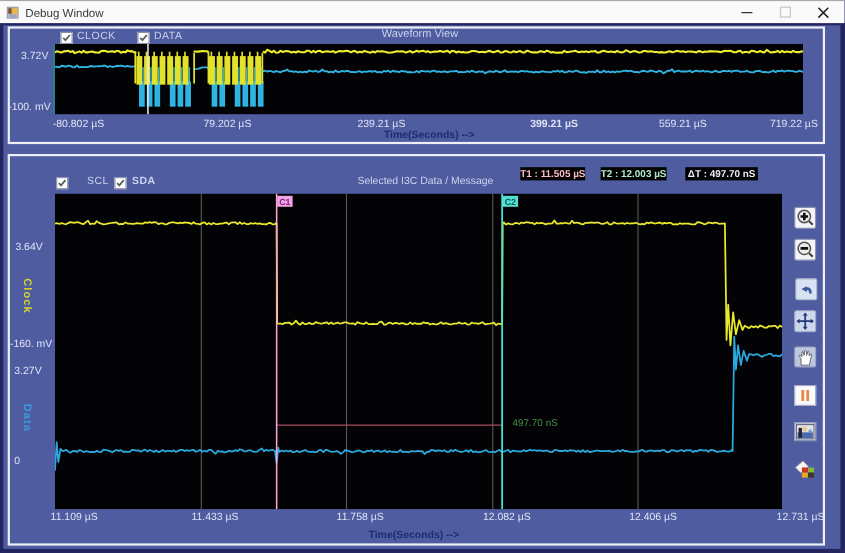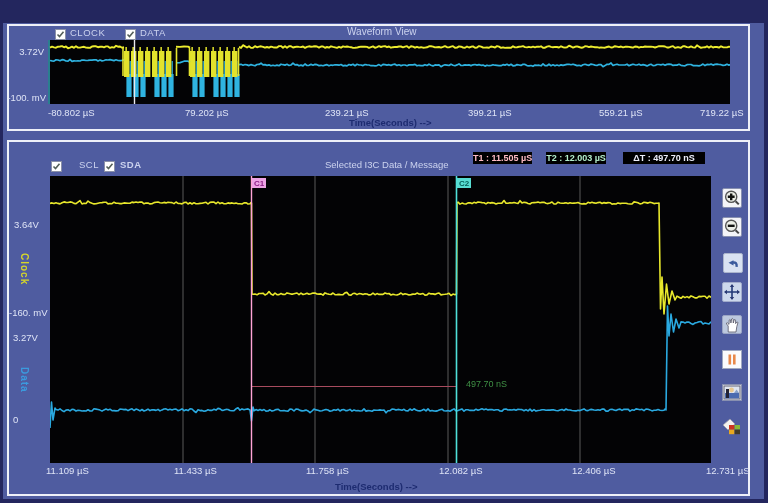--- a/index.html
+++ b/index.html
@@ -101,21 +101,21 @@
     <path d="M75 8 L75 36 M128.5 36 L128.5 8 M141.5 8 L141.5 36 M190.5 36 L190.5 8" stroke="#e2e22c" stroke-width="1.6" fill="none"></path>
     <line x1="86.5" y1="0" x2="86.5" y2="64" stroke="#e9e9ef" stroke-width="1.4"></line>
   </svg>
 
   <div class="axl" style="right:724px;top:46px;">3.72V</div>
   <div class="axl" style="right:722px;top:92px;">-100. mV</div>
 
   <div class="axl" style="left:48px;top:107px;">-80.802 µS</div>
   <div class="axl" style="left:185px;top:107px;">79.202 µS</div>
   <div class="axl" style="left:325px;top:107px;">239.21 µS</div>
-  <div class="axl" style="left:468px;top:107px;">399.21 µS</div>
+  <div class="axl" style="left:482px;top:107px;font-weight:bold;">399.21 µS</div>
   <div class="axl" style="left:599px;top:107px;">559.21 µS</div>
   <div class="axl" style="left:700px;top:107px;">719.22 µS</div>
   <div class="timel" style="left:349px;top:117px;">Time(Seconds) --&gt;</div>
 
   <div class="panel" style="left:7px;top:140px;width:743px;height:356px;"></div>
   <div class="cb" style="left:51px;top:161px;">
     <svg width="9" height="9">
         <path d="M1.5 4.5 L3.5 6.5 L7.5 1.8" stroke="#55605a" stroke-width="1.6" fill="none"></path>
       </svg>
   </div>
@@ -123,21 +123,21 @@
   <div class="cb" style="left:104px;top:161px;">
     <svg width="9" height="9">
         <path d="M1.5 4.5 L3.5 6.5 L7.5 1.8" stroke="#55605a" stroke-width="1.6" fill="none"></path>
       </svg>
   </div>
   <div class="lbl" style="left:120px;top:159px;letter-spacing:0.5px;font-weight:bold;">SDA</div>
   <div class="lbl" style="left:325px;top:159px;">Selected I3C Data / Message</div>
 
   <div class="tbox" style="left:473px;top:152px;width:59px;color:#ffbcc4;">T1 : 11.505 µS</div>
   <div class="tbox" style="left:546px;top:152px;width:60px;color:#b2ecc9;">T2 : 12.003 µS</div>
-  <div class="tbox" style="left:623px;top:152px;width:82px;color:#eceef8;">ΔT : 497.70 nS</div>
+  <div class="tbox" style="left:623px;top:152px;width:66px;color:#eceef8;">ΔT : 497.70 nS</div>
 
   <svg style="position:absolute;left:50px;top:176px;" width="661" height="287">
     <rect x="0" y="0" width="661" height="287" fill="#030305"></rect>
     <line x1="133" y1="0" x2="133" y2="287" stroke="#5a5a5a" stroke-width="1"></line>
     <line x1="265" y1="0" x2="265" y2="287" stroke="#5a5a5a" stroke-width="1"></line>
     <line x1="398" y1="0" x2="398" y2="287" stroke="#5a5a5a" stroke-width="1"></line>
     <line x1="530" y1="0" x2="530" y2="287" stroke="#5a5a5a" stroke-width="1"></line>
     <line x1="201.5" y1="210.5" x2="406.5" y2="210.5" stroke="#a84b5e" stroke-width="1.2"></line>
     <polyline points="0.0,27.4 2.0,26.9 4.0,27.6 6.0,26.8 8.0,27.4 10.0,27.9 12.0,26.8 14.0,25.9 16.0,26.4 18.0,26.5 20.0,25.9 22.0,26.3 24.0,27.4 26.0,27.7 28.0,26.1 30.0,24.6 32.0,27.9 34.0,27.2 36.0,27.5 38.0,25.0 40.0,26.6 42.0,27.3 44.0,27.9 46.0,27.8 48.0,27.2 50.0,26.8 52.0,26.6 54.0,26.3 56.0,26.2 58.0,27.9 60.0,27.5 62.0,27.7 64.0,26.2 66.0,27.2 68.0,27.3 70.0,27.6 72.0,27.6 74.0,26.9 76.0,27.1 78.0,27.3 80.0,27.3 82.0,26.1 84.0,26.6 86.0,26.0 88.0,26.6 90.0,26.0 92.0,26.1 94.0,27.8 96.0,27.0 98.0,27.1 100.0,27.9 102.0,27.7 104.0,26.6 106.0,26.2 108.0,26.1 110.0,26.7 112.0,27.0 114.0,26.4 116.0,26.9 118.0,26.2 120.0,26.5 122.0,26.6 124.0,27.6 126.0,26.0 128.0,27.4 130.0,27.5 132.0,27.9 134.0,26.6 136.0,26.2 138.0,28.0 140.0,26.8 142.0,28.0 144.0,26.7 146.0,27.7 148.0,27.7 150.0,27.4 152.0,27.3 154.0,26.7 156.0,26.3 158.0,28.0 160.0,26.4 162.0,26.1 164.0,26.1 166.0,27.7 168.0,26.0 170.0,27.6 172.0,26.7 174.0,27.7 176.0,27.7 178.0,26.9 180.0,27.4 182.0,26.9 184.0,27.5 186.0,27.1 188.0,27.7 190.0,27.7 192.0,28.0 194.0,26.9 196.0,26.7 198.0,28.0 200.0,27.7 201.0,26.5 201.5,27.0 202.0,118.0 203.0,118.3 205.0,118.1 207.0,118.8 209.0,117.5 211.0,117.5 213.0,117.2 215.0,119.0 217.0,117.9 219.0,115.5 221.0,118.0 223.0,119.1 225.0,117.0 227.0,118.7 229.0,118.6 231.0,117.5 233.0,118.4 235.0,118.5 237.0,116.9 239.0,117.5 241.0,118.1 243.0,118.1 245.0,117.5 247.0,117.0 249.0,118.6 251.0,117.1 253.0,118.5 255.0,118.0 257.0,117.2 259.0,118.3 261.0,117.8 263.0,117.1 265.0,117.0 267.0,118.0 269.0,118.1 271.0,117.9 273.0,119.1 275.0,116.9 277.0,117.7 279.0,118.3 281.0,118.5 283.0,117.0 285.0,118.7 287.0,118.6 289.0,118.4 291.0,118.7 293.0,118.6 295.0,116.9 297.0,116.4 299.0,119.0 301.0,119.1 303.0,117.5 305.0,117.3 307.0,118.6 309.0,117.6 311.0,117.7 313.0,118.5 315.0,117.8 317.0,118.0 319.0,118.9 321.0,118.7 323.0,117.1 325.0,118.7 327.0,117.6 329.0,118.4 331.0,118.2 333.0,118.4 335.0,117.0 337.0,117.7 339.0,117.5 341.0,119.0 343.0,118.3 345.0,118.7 347.0,119.0 349.0,118.2 351.0,117.0 353.0,118.6 355.0,117.7 357.0,118.2 359.0,119.0 361.0,118.6 363.0,118.1 365.0,118.3 367.0,117.1 369.0,118.0 371.0,118.1 373.0,117.5 375.0,119.1 377.0,118.9 379.0,117.2 381.0,117.9 383.0,117.9 385.0,118.4 387.0,117.6 389.0,117.0 391.0,118.9 393.0,118.5 395.0,118.3 397.0,118.0 399.0,117.3 401.0,119.5 403.0,118.1 405.0,118.7 406.0,118.2 406.5,118.0 407.0,27.0 408.0,26.1 410.0,28.1 412.0,27.1 414.0,27.7 416.0,28.0 418.0,26.9 420.0,26.7 422.0,27.6 424.0,26.3 426.0,26.9 428.0,26.0 430.0,26.2 432.0,26.6 434.0,26.7 436.0,27.9 438.0,26.5 440.0,27.1 442.0,26.6 444.0,27.0 446.0,28.0 448.0,27.3 450.0,27.2 452.0,27.1 454.0,24.5 456.0,27.3 458.0,27.3 460.0,26.8 462.0,27.0 464.0,26.5 466.0,27.0 468.0,27.4 470.0,24.7 472.0,26.9 474.0,26.3 476.0,26.6 478.0,27.5 480.0,28.0 482.0,26.7 484.0,26.6 486.0,26.5 488.0,26.1 490.0,26.7 492.0,26.4 494.0,26.3 496.0,27.2 498.0,27.6 500.0,27.0 502.0,26.0 504.0,28.0 506.0,28.0 508.0,26.2 510.0,27.0 512.0,27.3 514.0,27.1 516.0,26.8 518.0,27.5 520.0,26.7 522.0,27.2 524.0,27.1 526.0,27.0 528.0,26.5 530.0,27.4 532.0,28.0 534.0,27.6 536.0,28.0 538.0,26.3 540.0,27.0 542.0,26.2 544.0,26.9 546.0,27.2 548.0,26.6 550.0,26.3 552.0,27.5 554.0,26.6 556.0,27.1 558.0,26.6 560.0,26.7 562.0,28.1 564.0,27.7 566.0,28.0 568.0,26.9 570.0,27.6 572.0,27.2 574.0,27.2 576.0,27.3 578.0,27.8 580.0,28.0 582.0,28.0 584.0,25.9 586.0,26.2 588.0,26.8 590.0,27.9 592.0,27.5 594.0,26.2 596.0,26.6 598.0,27.1 600.0,26.3 602.0,26.7 604.0,27.6 606.0,27.3 608.0,27.2 609.0,27.0 610.5,133.0 612.0,101.0 614.0,138.0 616.5,108.0 619.0,128.0 622.0,115.0 625.0,124.0 627.0,120.1 629.0,121.2 631.0,122.3 633.0,120.4 635.0,121.6 637.0,120.6 639.0,121.8 641.0,119.9 643.0,120.7 645.0,121.9 647.0,121.9 649.0,120.4 651.0,120.6 653.0,120.3 655.0,120.2 657.0,122.2 659.0,120.0 661.0,121.2" stroke="#e8e82c" stroke-width="1.6" fill="none" stroke-linejoin="round"></polyline>
     <polyline points="0.0,252.0 1.5,226.0 3.0,244.0 5.0,232.0 6.0,233.4 8.0,234.1 10.0,232.9 12.0,234.5 14.0,235.6 16.0,234.1 18.0,233.8 20.0,234.9 22.0,233.3 24.0,233.6 26.0,235.0 28.0,234.2 30.0,234.5 32.0,235.0 34.0,234.9 36.0,235.0 38.0,233.8 40.0,235.0 42.0,235.0 44.0,232.8 46.0,233.1 48.0,233.5 50.0,234.1 52.0,235.1 54.0,233.9 56.0,233.1 58.0,233.9 60.0,233.2 62.0,234.7 64.0,234.6 66.0,234.9 68.0,234.8 70.0,233.0 72.0,233.2 74.0,233.6 76.0,233.4 78.0,234.6 80.0,233.5 82.0,232.8 84.0,234.5 86.0,233.1 88.0,233.8 90.0,234.9 92.0,233.5 94.0,235.0 96.0,234.3 98.0,233.1 100.0,234.6 102.0,233.8 104.0,233.9 106.0,234.4 108.0,233.4 110.0,234.9 112.0,233.9 114.0,233.0 116.0,232.9 118.0,234.0 120.0,233.2 122.0,234.0 124.0,233.3 126.0,233.0 128.0,234.7 130.0,234.0 132.0,232.9 134.0,234.7 136.0,233.8 138.0,234.6 140.0,232.9 142.0,233.0 144.0,235.0 146.0,236.5 148.0,233.8 150.0,234.6 152.0,234.4 154.0,235.2 156.0,234.9 158.0,233.7 160.0,234.4 162.0,234.4 164.0,233.2 166.0,234.1 168.0,232.4 170.0,232.9 172.0,234.4 174.0,234.1 176.0,233.4 178.0,233.5 180.0,234.5 182.0,234.7 184.0,234.6 186.0,232.8 188.0,231.7 190.0,234.2 192.0,232.9 194.0,233.8 196.0,233.3 198.0,232.9 199.0,233.5 200.0,234.0 201.5,245.0 203.0,231.0 204.0,234.8 206.0,233.6 208.0,234.4 210.0,233.5 212.0,234.4 214.0,233.5 216.0,235.1 218.0,235.0 220.0,233.8 222.0,235.1 224.0,234.4 226.0,233.6 228.0,233.2 230.0,234.6 232.0,234.8 234.0,234.5 236.0,235.0 238.0,235.1 240.0,233.1 242.0,233.3 244.0,235.0 246.0,233.0 248.0,233.3 250.0,234.4 252.0,234.9 254.0,234.6 256.0,234.1 258.0,234.9 260.0,236.6 262.0,235.0 264.0,233.1 266.0,233.9 268.0,234.3 270.0,235.0 272.0,234.7 274.0,234.1 276.0,233.4 278.0,234.0 280.0,235.2 282.0,234.8 284.0,233.7 286.0,234.2 288.0,233.2 290.0,235.0 292.0,233.8 294.0,233.6 296.0,234.8 298.0,234.4 300.0,233.4 302.0,235.1 304.0,234.0 306.0,234.7 308.0,234.5 310.0,235.0 312.0,234.8 314.0,232.9 316.0,235.1 318.0,234.6 320.0,234.8 322.0,235.2 324.0,234.0 326.0,234.3 328.0,234.3 330.0,233.9 332.0,234.3 334.0,234.1 336.0,236.8 338.0,234.8 340.0,234.7 342.0,233.1 344.0,233.2 346.0,234.1 348.0,233.4 350.0,233.7 352.0,234.2 354.0,233.3 356.0,234.8 358.0,234.9 360.0,233.0 362.0,234.3 364.0,232.8 366.0,234.0 368.0,234.7 370.0,234.9 372.0,234.2 374.0,233.3 376.0,234.9 378.0,232.9 380.0,235.0 382.0,234.4 384.0,235.0 386.0,235.1 388.0,234.6 390.0,233.8 392.0,233.2 394.0,234.8 396.0,235.0 398.0,234.6 400.0,235.2 402.0,234.0 404.0,232.9 406.0,234.8 408.0,234.6 410.0,233.8 412.0,232.9 414.0,235.2 416.0,233.7 418.0,233.8 420.0,234.4 422.0,234.3 424.0,234.5 426.0,233.2 428.0,234.3 430.0,233.6 432.0,232.8 434.0,233.7 436.0,233.1 438.0,233.9 440.0,233.5 442.0,233.6 444.0,234.2 446.0,233.7 448.0,233.7 450.0,235.0 452.0,235.1 454.0,233.2 456.0,233.1 458.0,234.0 460.0,233.8 462.0,234.0 464.0,233.4 466.0,234.3 468.0,233.3 470.0,233.5 472.0,233.6 474.0,234.7 476.0,233.6 478.0,234.9 480.0,233.1 482.0,235.1 484.0,233.6 486.0,235.1 488.0,234.5 490.0,234.2 492.0,233.7 494.0,233.7 496.0,234.2 498.0,234.1 500.0,234.1 502.0,233.9 504.0,233.9 506.0,234.5 508.0,234.7 510.0,234.0 512.0,233.4 514.0,234.5 516.0,233.0 518.0,234.0 520.0,234.0 522.0,234.5 524.0,234.7 526.0,234.9 528.0,234.3 530.0,234.6 532.0,233.7 534.0,232.9 536.0,234.4 538.0,234.6 540.0,233.6 542.0,233.4 544.0,234.0 546.0,234.2 548.0,233.7 550.0,234.2 552.0,233.1 554.0,233.1 556.0,235.1 558.0,235.1 560.0,233.5 562.0,233.3 564.0,233.9 566.0,234.5 568.0,233.5 570.0,233.1 572.0,234.4 574.0,233.2 576.0,233.4 578.0,233.2 580.0,235.1 582.0,233.8 584.0,234.3 586.0,232.9 588.0,233.3 590.0,233.7 592.0,233.3 594.0,234.7 596.0,233.0 598.0,233.2 600.0,233.9 602.0,234.9 604.0,234.3 606.0,234.3 608.0,233.6 610.0,234.3 612.0,234.5 614.0,234.3 615.0,233.1 616.0,234.0 617.5,130.0 619.0,160.0 621.0,138.0 623.5,156.0 626.0,143.0 629.0,152.0 631.0,145.9 633.0,146.1 635.0,147.0 637.0,146.0 639.0,146.1 641.0,147.5 643.0,148.4 645.0,147.0 647.0,146.5 649.0,145.8 651.0,145.6 653.0,147.9 655.0,147.0 657.0,147.5 659.0,148.0 661.0,145.8" stroke="#2aa9e0" stroke-width="1.6" fill="none" stroke-linejoin="round"></polyline>
@@ -214,13 +214,27 @@
   <div class="tbtn" style="left:720px;top:416px;width:22px;height:20px;">
   <svg width="22" height="20" style="position:absolute;left:0;top:0;">
     <path d="M3 9 L10 3 L15 8 L8 14 Z" fill="#f4f2ee" stroke="#99a" stroke-width="0.8"></path>
     <rect x="9" y="9" width="5.4" height="4.6" fill="#cc3322"></rect>
     <rect x="14.6" y="9" width="5.4" height="4.6" fill="#88b838"></rect>
     <rect x="9" y="13.6" width="5.4" height="4.6" fill="#e8a820"></rect>
     <rect x="14.6" y="13.6" width="5.4" height="4.6" fill="#403828"></rect>
   </svg>
     </div>
 
+  <div id="title">
+    <svg style="position:absolute;left:6px;top:5px;" width="11" height="11">
+      <rect x="0.5" y="0.5" width="10" height="10" fill="#c8c8d0" stroke="#8a8a92" stroke-width="1"></rect>
+      <rect x="1.5" y="1.5" width="5" height="5" fill="#7a4a3a"></rect>
+      <rect x="4.5" y="1.5" width="5.5" height="6" fill="#e8b84a"></rect>
+      <rect x="2" y="7" width="7" height="3" fill="#98a8c8"></rect>
+    </svg>
+    <span class="txt">Debug Window</span>
+    <svg style="position:absolute;left:669px;top:0px;" width="99" height="21">
+      <line x1="5" y1="10.5" x2="15" y2="10.5" stroke="#333" stroke-width="1.3"></line>
+      <rect x="40.5" y="5.5" width="9" height="9" fill="none" stroke="#c9c9c9" stroke-width="1.2"></rect>
+      <path d="M75 6 L84 15 M84 6 L75 15" stroke="#222" stroke-width="1.4"></path>
+    </svg>
+  </div>
 </div>
 
 </body></html>

